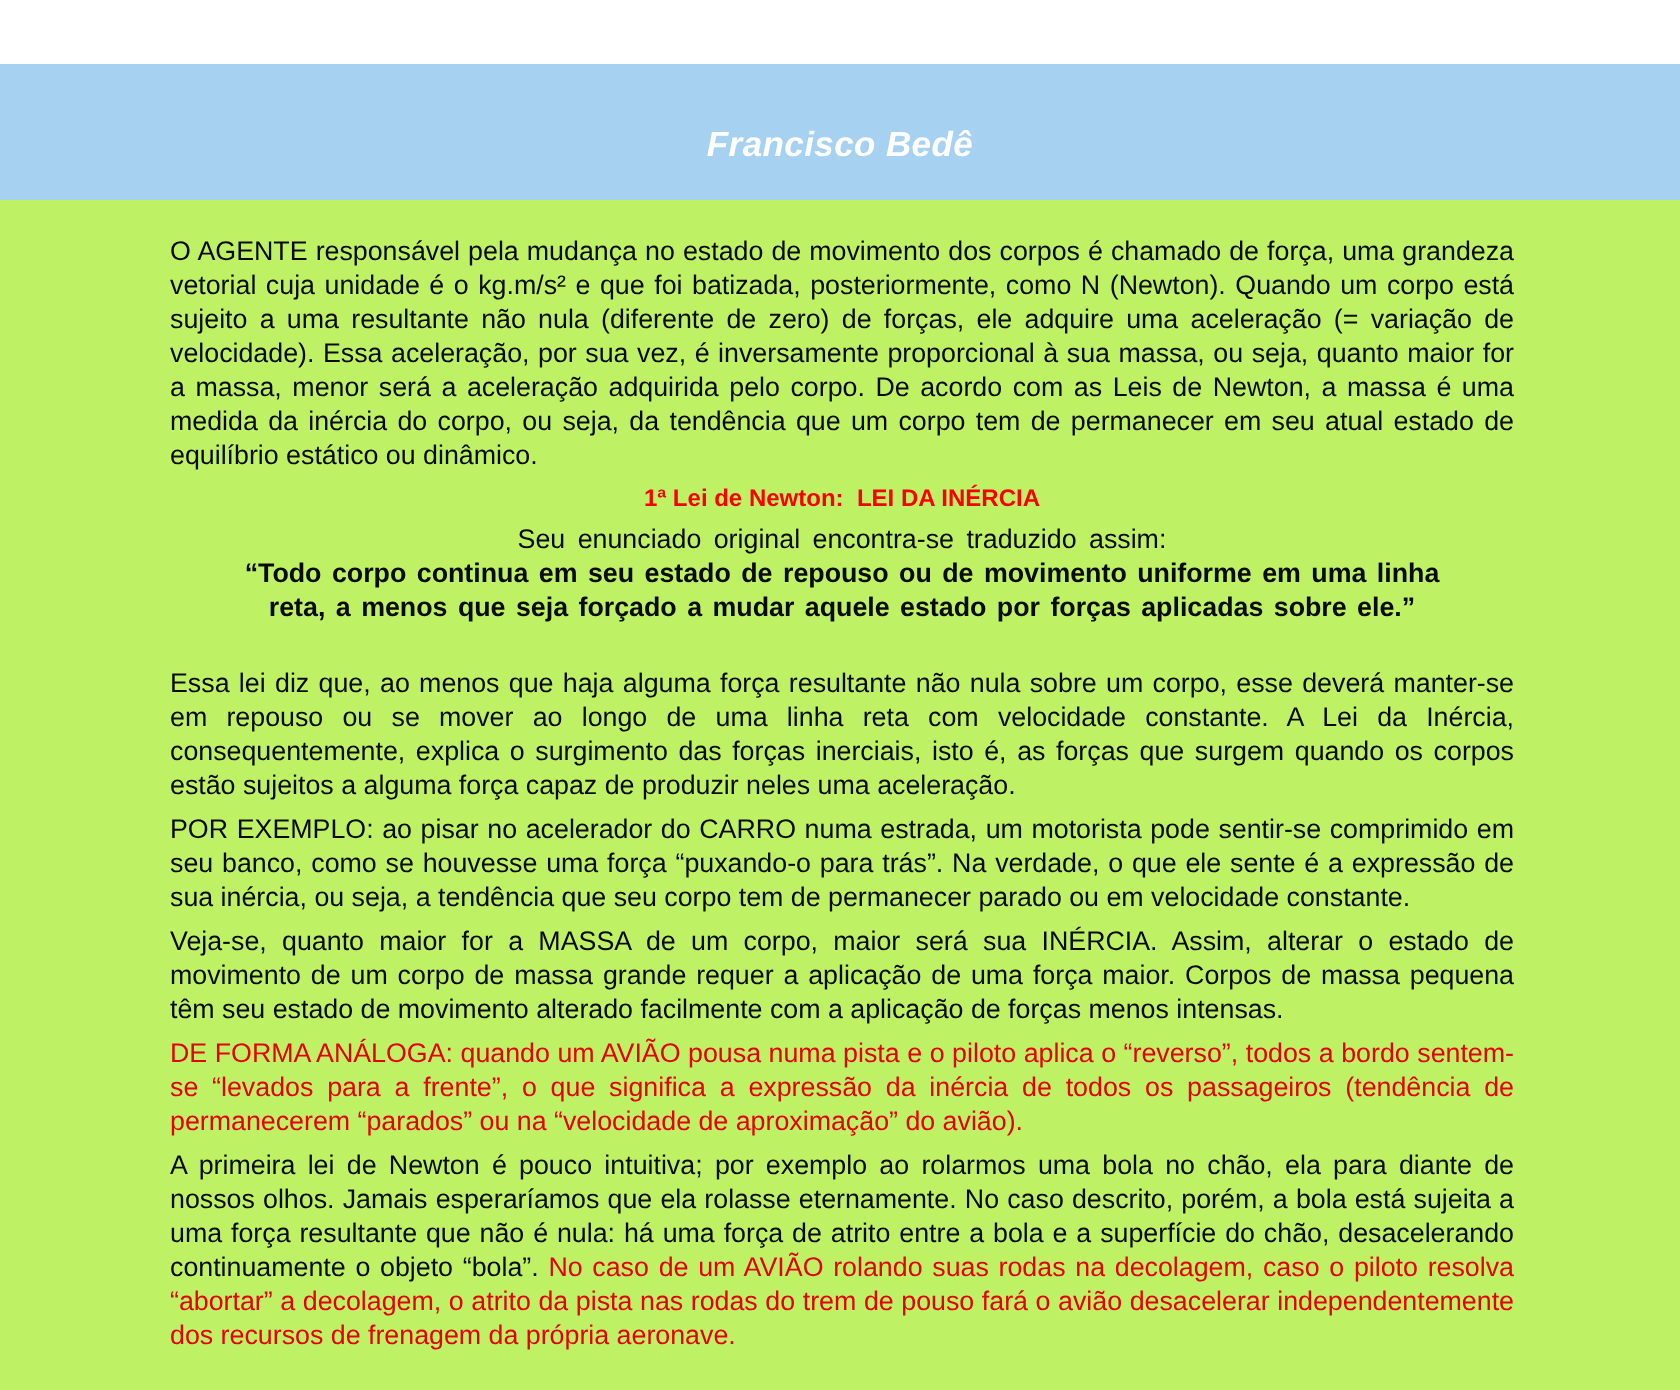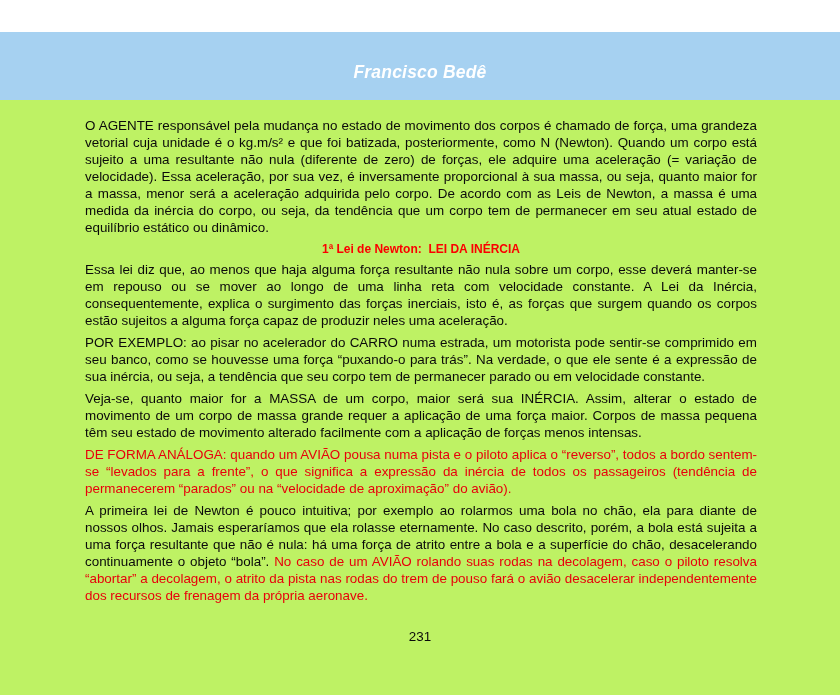--- a/index.html
+++ b/index.html
@@ -68,21 +68,26 @@
   <div class="header">
     <span class="header-title">Francisco Bedê</span>
   </div>
 
   <div class="content">
 
     <p class="para"><span>O </span><span class="bold">AGENTE</span><span> responsável pela mudança no estado de movimento dos corpos é chamado de </span><span class="bold">força</span><span>, uma grandeza vetorial cuja unidade é o </span><span class="bold">kg.m/s²</span><span> e que foi batizada, posteriormente, como </span><span class="bold">N</span><span> (Newton). Quando um corpo está sujeito a uma resultante não nula (diferente de zero) de forças, ele adquire uma </span><span class="bold">aceleração</span><span> (= variação de velocidade). Essa </span><span class="bold">aceleração</span><span>, por sua vez, é </span><span class="bold">inversamente proporcional</span><span> à sua massa, ou seja, quanto maior for a massa, menor será a aceleração adquirida pelo corpo. De acordo com as Leis de Newton, a massa é uma medida da inércia do corpo, ou seja, da tendência que um corpo tem de permanecer em seu atual estado de equilíbrio estático ou dinâmico.</span></p>
 
     <div class="heading">1ª Lei de Newton:  LEI DA INÉRCIA</div>
 
+    <div class="subheading">Seu enunciado original encontra-se traduzido assim:</div>
 
+    <div class="quote">
+      <div>“Todo corpo continua em seu estado de repouso ou de movimento uniforme em uma linha</div>
+      <div>reta, a menos que seja forçado a mudar aquele estado por forças aplicadas sobre ele.”</div>
+    </div>
 
     <p class="para"><span>Essa lei diz que, ao menos que haja alguma força resultante não nula sobre um corpo, esse deverá manter-se em repouso ou se mover ao longo de uma linha reta com velocidade constante. A Lei da Inércia, consequentemente, explica o surgimento das forças inerciais, isto é, as forças que surgem quando os corpos estão sujeitos a alguma força capaz de produzir neles uma aceleração.</span></p>
 
     <p class="para"><span>POR EXEMPLO: ao pisar no acelerador do </span><span class="bold">CARRO</span><span> numa estrada, um motorista pode sentir-se comprimido em seu banco, como se houvesse uma força “puxando-o para </span><span class="bold">trás</span><span>”. Na verdade, o que ele sente é a expressão de sua inércia, ou seja, a tendência que seu corpo tem de permanecer parado ou em velocidade constante.</span></p>
 
     <p class="para"><span>Veja-se, quanto maior for a MASSA de um corpo, maior será sua INÉRCIA. Assim, alterar o estado de movimento de um corpo de massa grande requer a aplicação de uma força maior. Corpos de massa pequena têm seu estado de movimento alterado facilmente com a aplicação de forças menos intensas.</span></p>
 
     <p class="para"><span class="bold red">DE FORMA ANÁLOGA: quando um AVIÃO pousa numa pista e o piloto aplica o “reverso”, todos a bordo sentem-se “levados para a frente”, o que significa a expressão da inércia de todos os passageiros (tendência de permanecerem “parados” ou na “velocidade de aproximação” do avião).</span></p>
 
     <p class="para"><span>A primeira lei de Newton é pouco </span><span class="bold">intuitiva</span><span>; por exemplo ao rolarmos uma bola no chão, ela para diante de nossos olhos. Jamais esperaríamos que ela rolasse eternamente. No caso descrito, porém, a bola está sujeita a uma força resultante que não é nula: há uma força de atrito entre a bola e a superfície do chão, desacelerando continuamente o objeto “bola”. </span><span class="bold red">No caso de um AVIÃO rolando suas rodas na decolagem, caso o piloto resolva “abortar” a decolagem, o atrito da pista nas rodas do trem de pouso fará o avião desacelerar independentemente dos recursos de frenagem da própria aeronave.</span></p>

